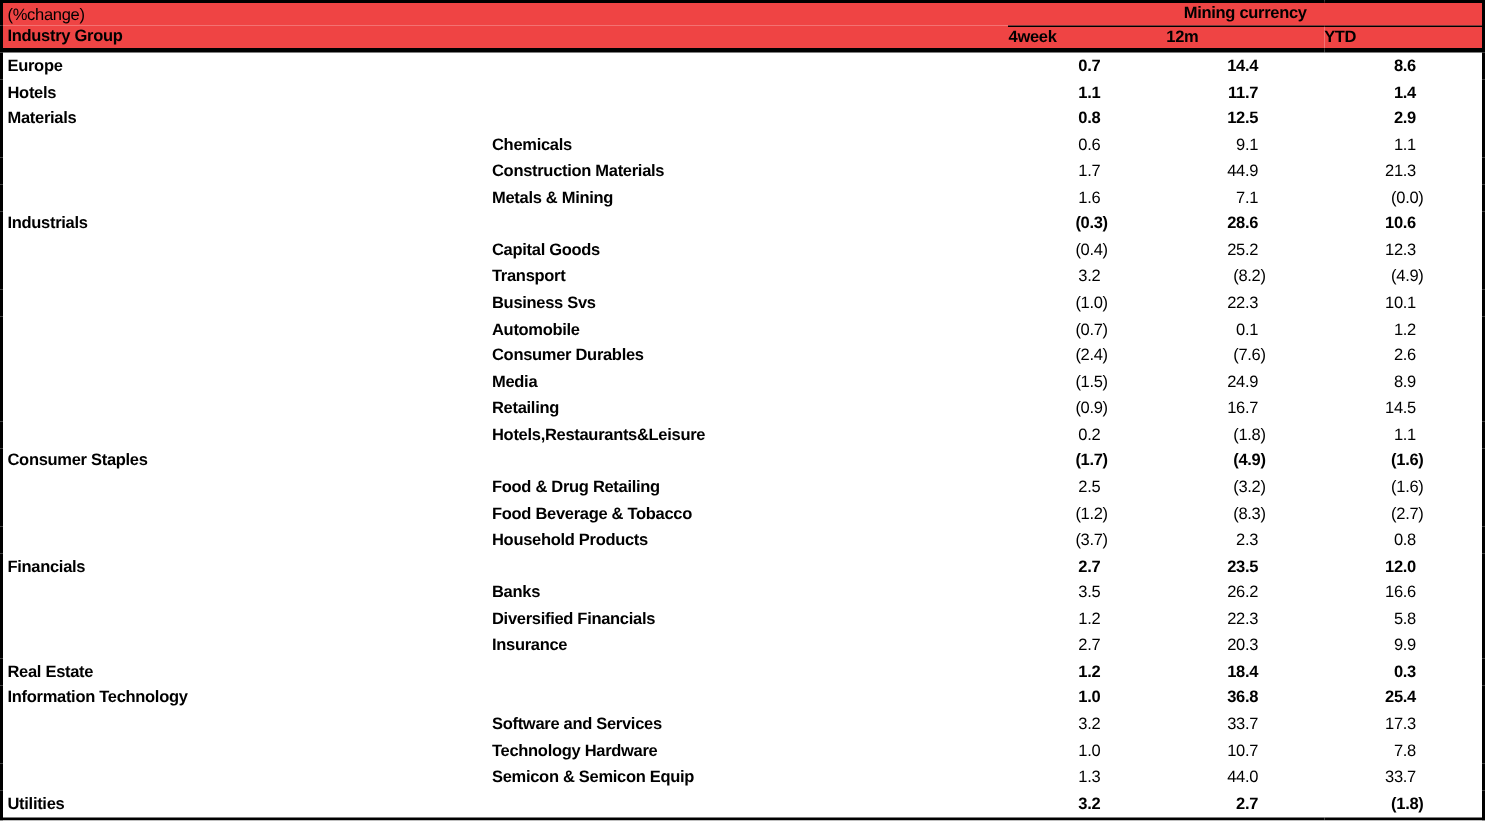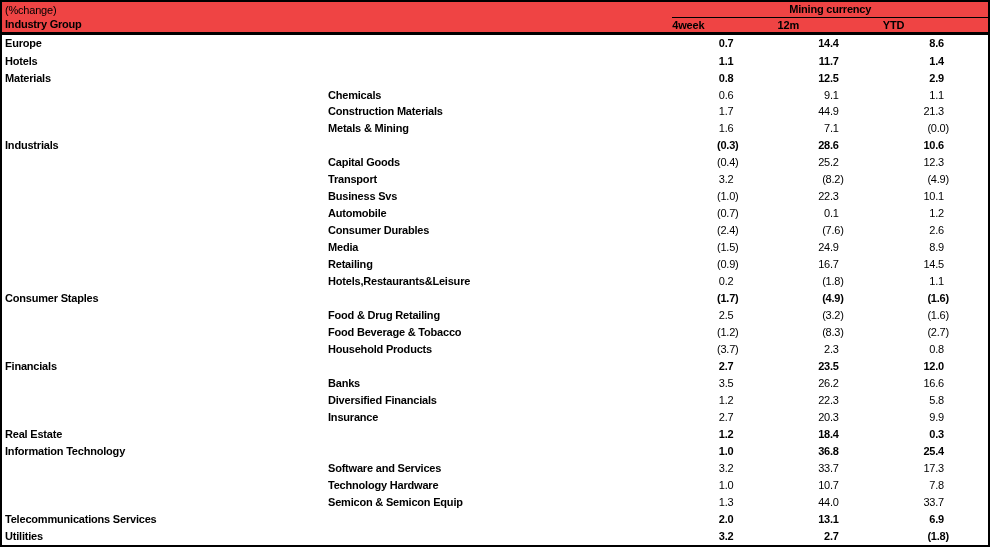--- a/index.html
+++ b/index.html
@@ -229,25 +229,19 @@
         <td class="num"><span class="val">10.7</span></td>
         <td class="num"><span class="val">7.8</span></td>
       </tr>
       <tr>
         <td class="label-cell sub-label">Semicon &amp; Semicon Equip</td>
         <td class="num"><span class="val">1.3</span></td>
         <td class="num"><span class="val">44.0</span></td>
         <td class="num"><span class="val">33.7</span></td>
       </tr>
       <tr class="section">
-        <td class="label-cell">Telecommunications Services</td>
-        <td class="num"><span class="val">2.0</span></td>
-        <td class="num"><span class="val">13.1</span></td>
-        <td class="num"><span class="val">6.9</span></td>
-      </tr>
-      <tr class="section">
         <td class="label-cell">Utilities</td>
         <td class="num"><span class="val">3.2</span></td>
         <td class="num"><span class="val">2.7</span></td>
         <td class="num"><span class="val neg">(1.8)</span></td>
       </tr>
     </tbody>
 </table>
 
 </body></html>

